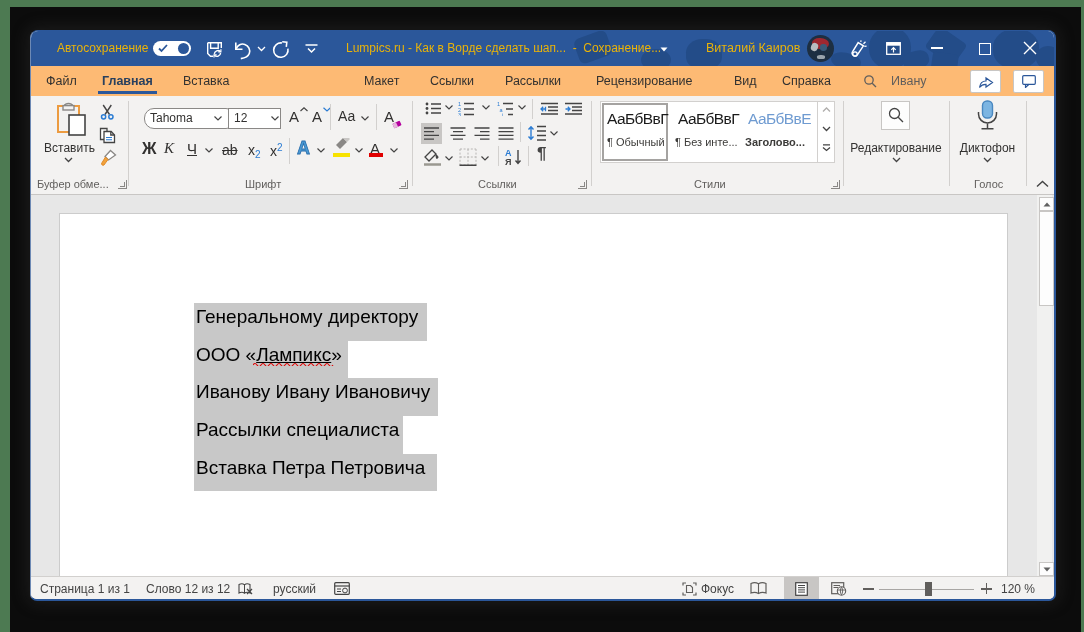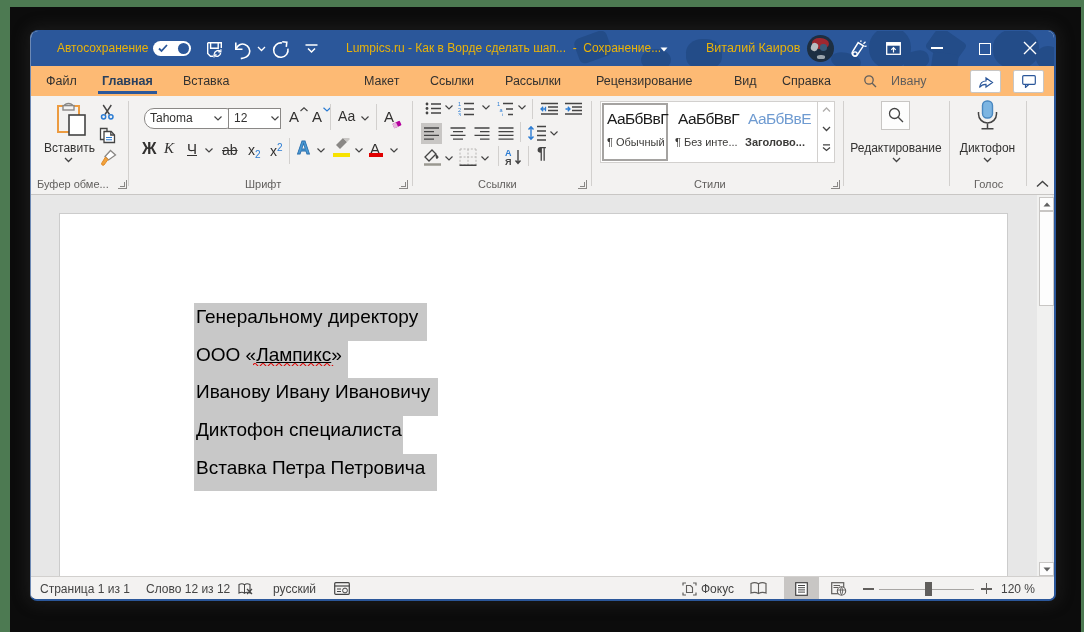--- a/index.html
+++ b/index.html
@@ -372,21 +372,21 @@
     <div class="hl" style="left:163px;top:146px;width:154px;height:37px;"></div>
     <div class="hl" style="left:163px;top:183px;width:244px;height:38px;"></div>
     <div class="hl" style="left:163px;top:221px;width:209px;height:38px;"></div>
     <div class="hl" style="left:163px;top:259px;width:243px;height:37px;"></div>
     <div class="dline" style="left:165px;top:111px;">Генеральному директору</div>
     <div class="dline" style="left:165px;top:149px;">ООО «<span style="text-decoration:underline;">Лампикс</span>»</div>
     <svg class="abs" style="left:222px;top:167px;" width="82" height="4" viewBox="0 0 82 4">
         <path d="M0 3 Q2 0 4 3 T8 3 T12 3 T16 3 T20 3 T24 3 T28 3 T32 3 T36 3 T40 3 T44 3 T48 3 T52 3 T56 3 T60 3 T64 3 T68 3 T72 3 T76 3 T80 3" fill="none" stroke="#e00000" stroke-width="1.1"></path>
       </svg>
     <div class="dline" style="left:165px;top:186px;">Иванову Ивану Ивановичу</div>
-    <div class="dline" style="left:165px;top:224px;">Диктофон специалиста</div>
+    <div class="dline" style="left:165px;top:224px;">Рассылки специалиста</div>
     <div class="dline" style="left:165px;top:262px;">Вставка Петра Петровича</div>
     <div class="sbcol"></div>
     <div class="abs" style="left:1008px;top:2px;width:15px;height:14px;background:#fdfdfd;border:1px solid #c8c6c4;"></div>
     <svg class="abs" style="left:1012px;top:7px;" width="8" height="5" viewBox="0 0 8 5">
         <path d="M0.5 4.5 L4 0.5 L7.5 4.5 Z" fill="#606060"></path>
       </svg>
     <div class="abs" style="left:1008px;top:16px;width:15px;height:95px;background:#fdfdfd;border:1px solid #c8c6c4;"></div>
     <div class="abs" style="left:1008px;top:367px;width:15px;height:14px;background:#fdfdfd;border:1px solid #c8c6c4;"></div>
     <svg class="abs" style="left:1012px;top:372px;" width="8" height="5" viewBox="0 0 8 5">
         <path d="M0.5 0.5 L7.5 0.5 L4 4.5 Z" fill="#606060"></path>

